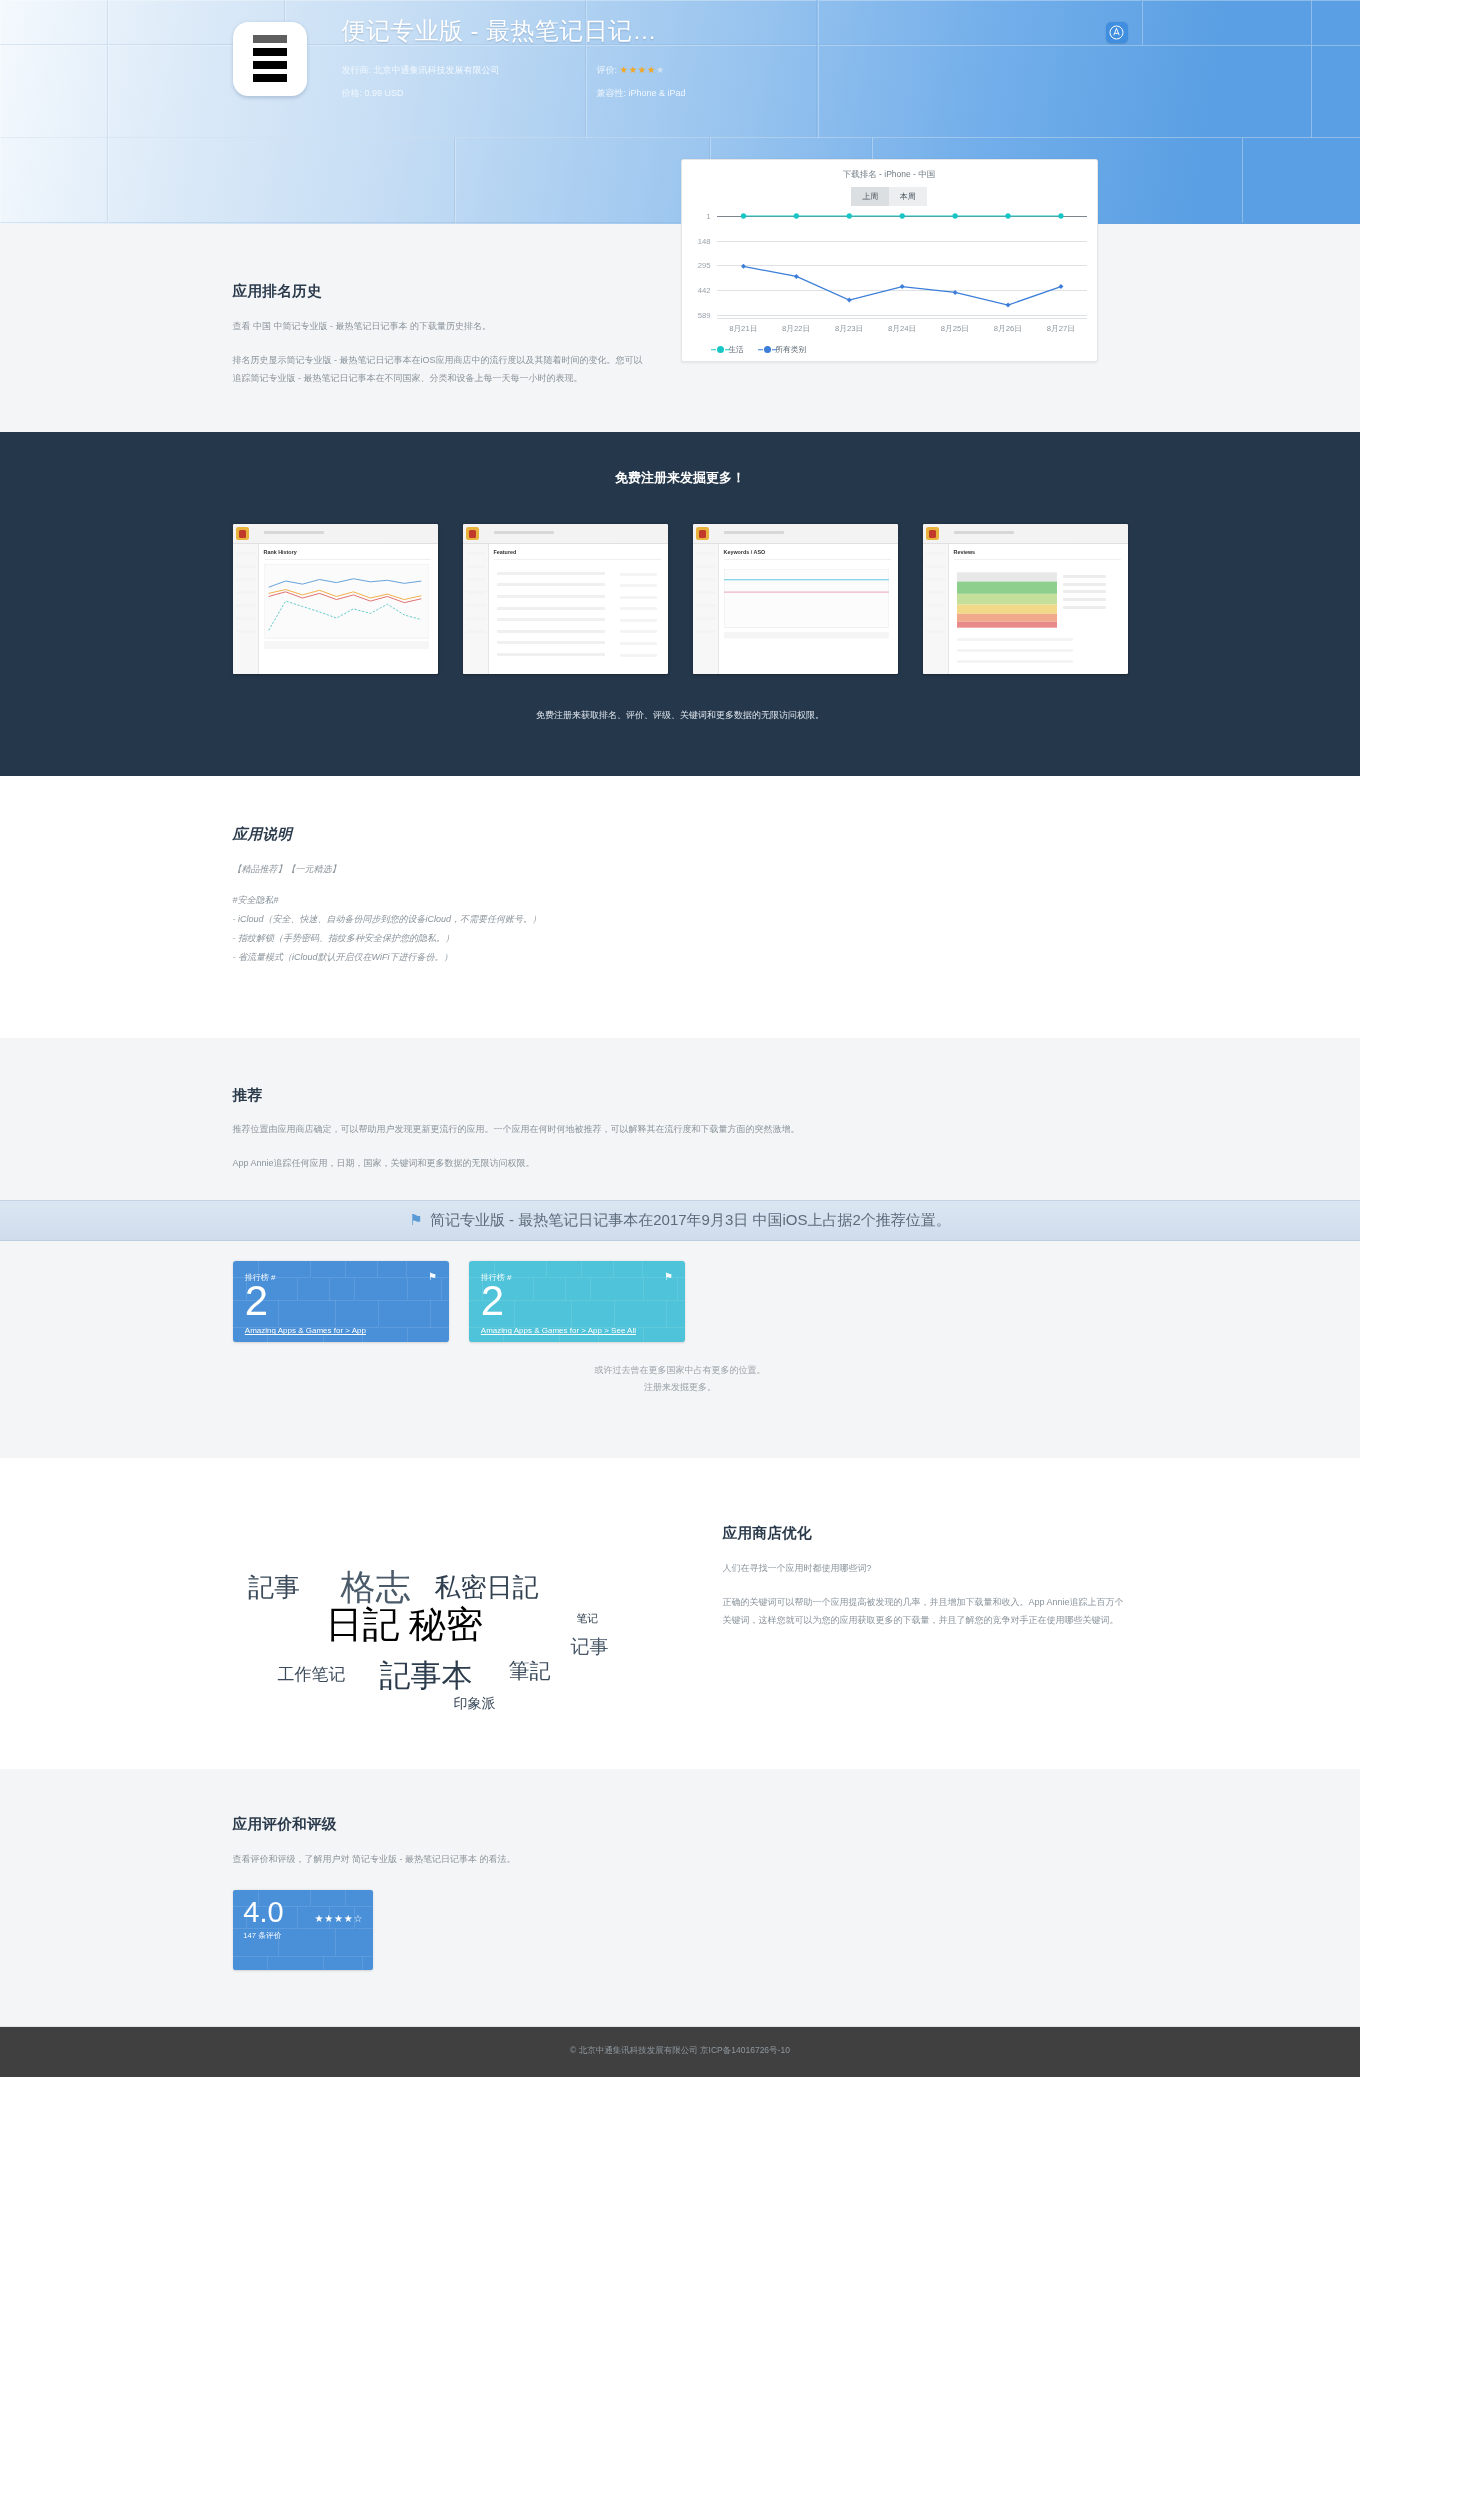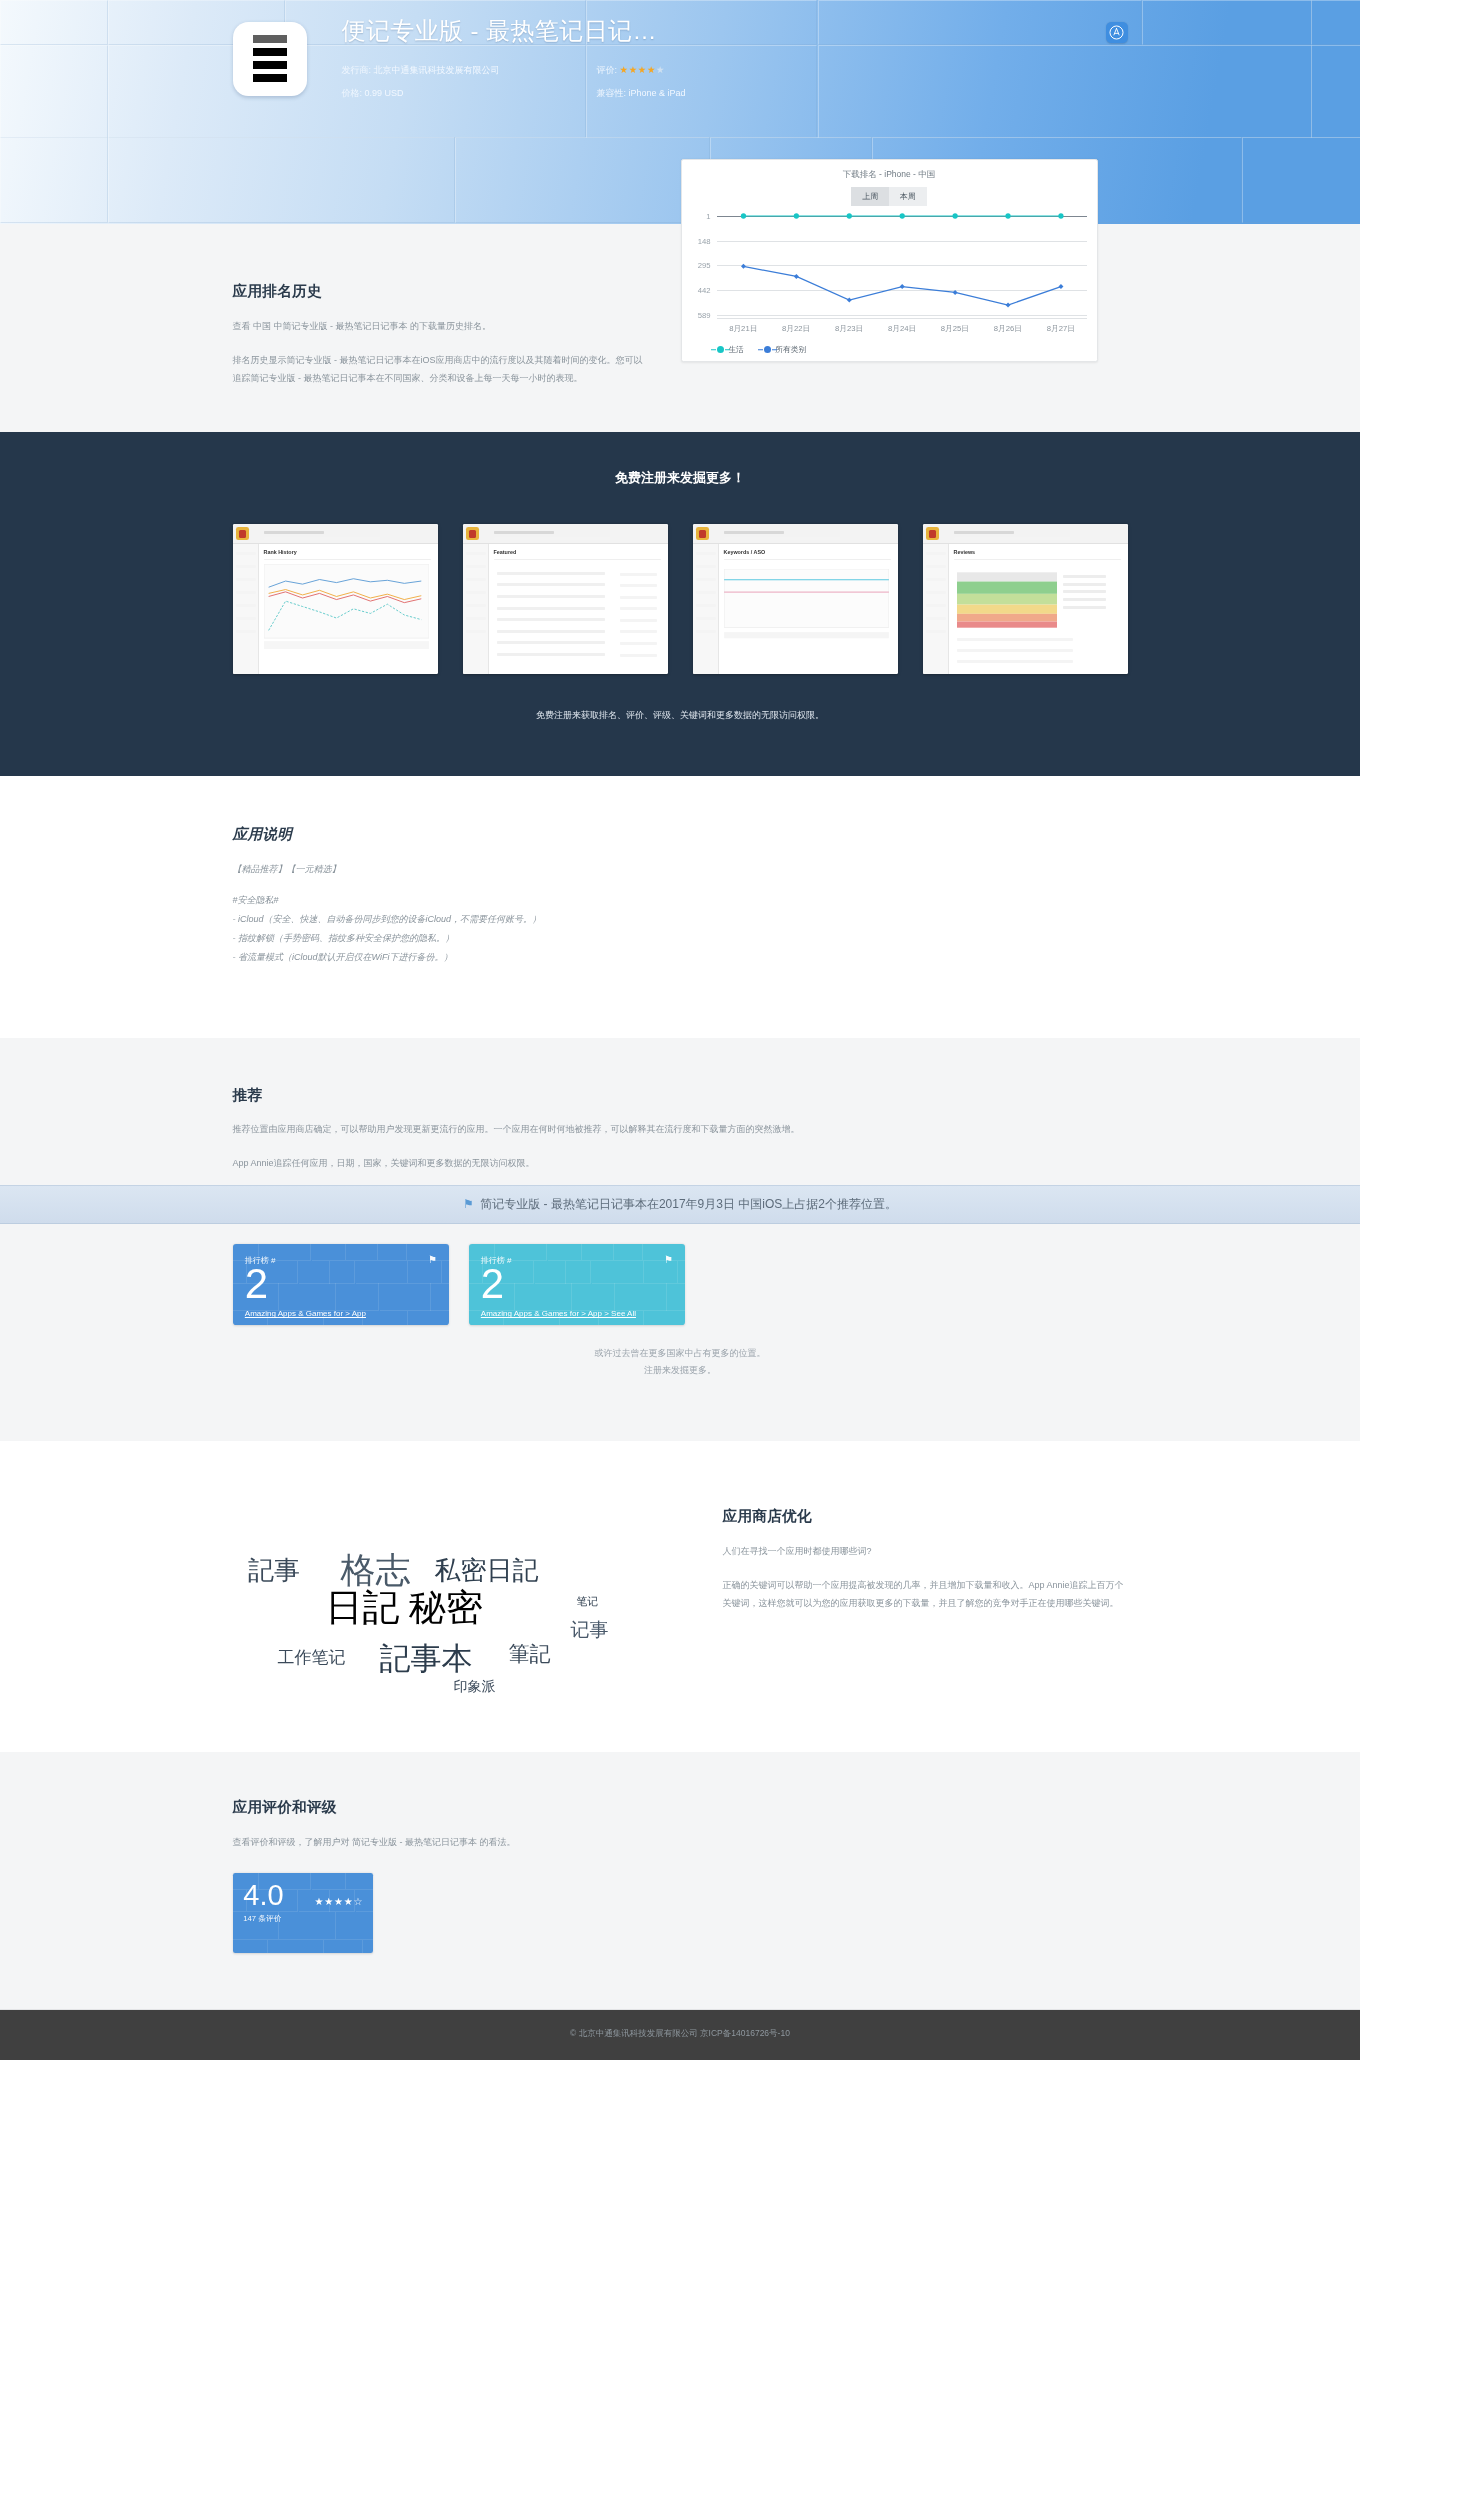--- a/index.html
+++ b/index.html
@@ -158,26 +158,26 @@
 
   
   .desc-sec { padding: 49px 0 71px; font-style: italic; }
   .desc-block { font-size: 9px; line-height: 2.1; color: #8a949c; }
   .desc-block .lead { margin-bottom: 12.3px; }
 
   
   .feat-sec { padding: 48px 0 62px; }
   .feat-sec p.body { max-width: 848px; }
   .feat-banner {
-    margin-top: 13px;
+    margin-top: 28px;
     background: linear-gradient(#dbe6f2,#cfdcec);
     border-top: 0.8px solid #c4d3e4;
     border-bottom: 0.8px solid #bccde0;
     text-align:center; padding: 10px 0;
-    font-size: 12px; color:#5c6b7a;
+    font-size: 15px; color:#5c6b7a;
   }
   .feat-banner .flag { color:#5b9bd5; margin-right:3.1px; }
   .feat-cards { display:flex; gap: 20px; margin-top: 20px; }
   .feat-card {
     width: 216px; height: 81px; border-radius: 3.1px;
     position: relative; overflow:hidden; padding: 10.8px 12.3px 0;
     box-shadow: 0 0.8px 2.3px rgba(0,0,0,.14);
   }
   .fc-blue { background:#4a90d9; }
   .fc-teal { background:#4ec3d9; }

